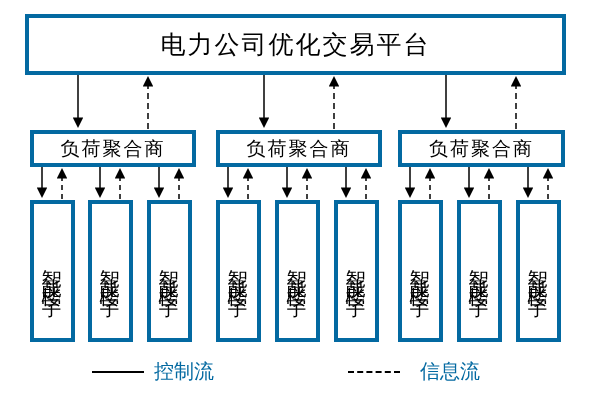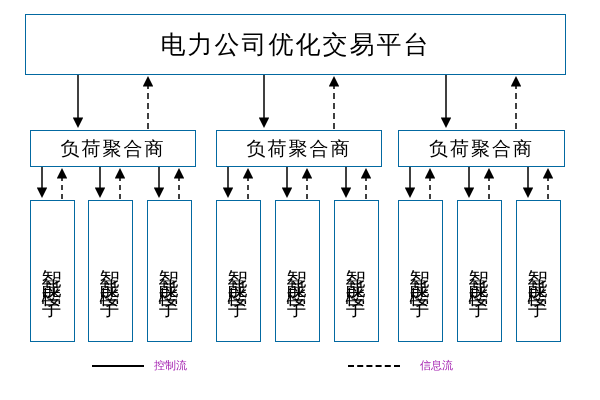--- a/index.html
+++ b/index.html
@@ -5,21 +5,21 @@
   html,body{margin:0;padding:0;background:#ffffff;}
   .stage{
     position:relative;
     width:600px;height:400px;
     background:#ffffff;
     font-family:"Liberation Serif","DejaVu Serif",serif;
     overflow:hidden;
   }
   .box{
     position:absolute;
-    border:1px solid #0369a1;
+    border:4px solid #0369a1;
     background:#fff;
     display:flex;
     align-items:center;
     justify-content:center;
     color:#000;
     box-sizing:border-box;
   }
   .platform{
     left:25px;top:14px;width:541px;height:61px;
     font-size:25px;letter-spacing:2px;
@@ -39,21 +39,21 @@
     writing-mode:vertical-rl;
     text-orientation:upright;
     letter-spacing:9px;
   }
   .connectors{
     position:absolute;left:0;top:0;
     pointer-events:none;
   }
   .legend{
     position:absolute;left:0;top:358px;width:600px;height:24px;
-    font-size:11px;color:#a21caf;
+    font-size:20px;color:#0369a1;
   }
   .legend-item{position:absolute;display:flex;align-items:center;gap:10px;}
   .legend-item.ctrl{left:92px;}
   .legend-item.info{left:348px;gap:20px;}
   .legend-line{display:inline-block;width:52px;height:0;}
   .legend-line.solid{border-top:2px solid #000;}
   .legend-line.dashed{border-top:2px dashed #000;}
 </style>
 </head>
 <body>

